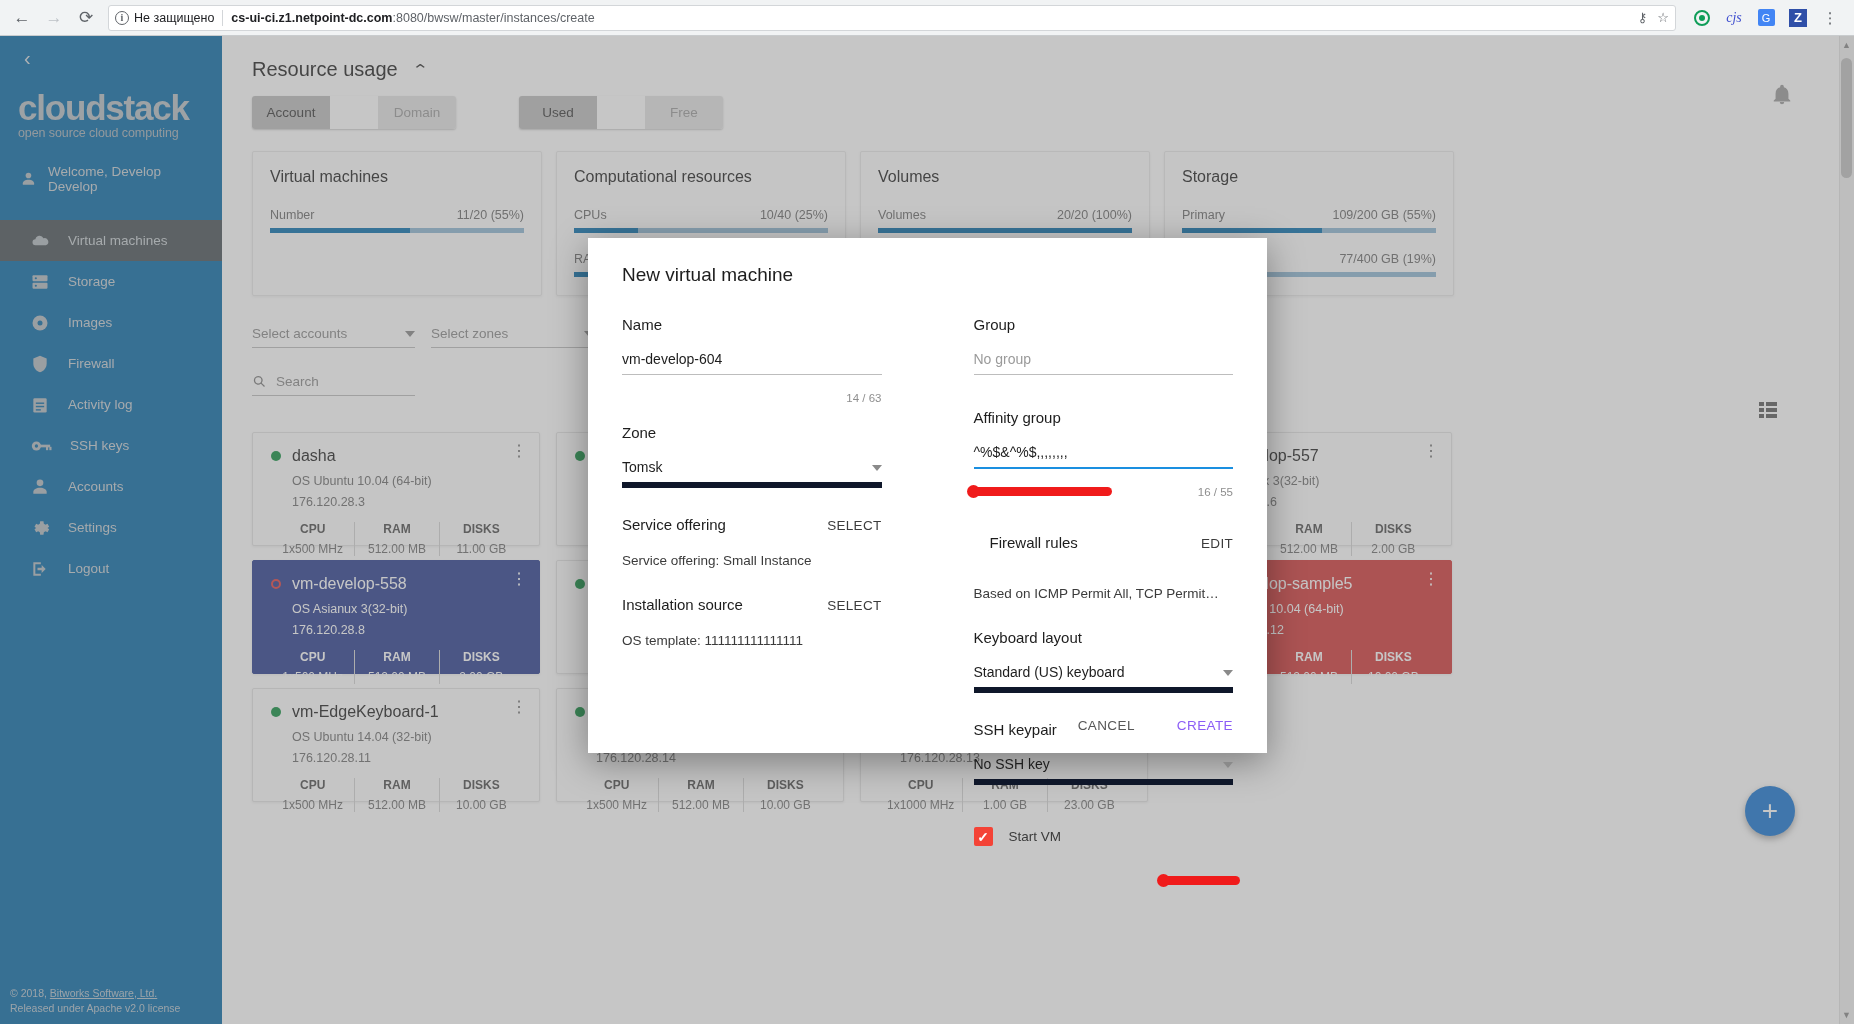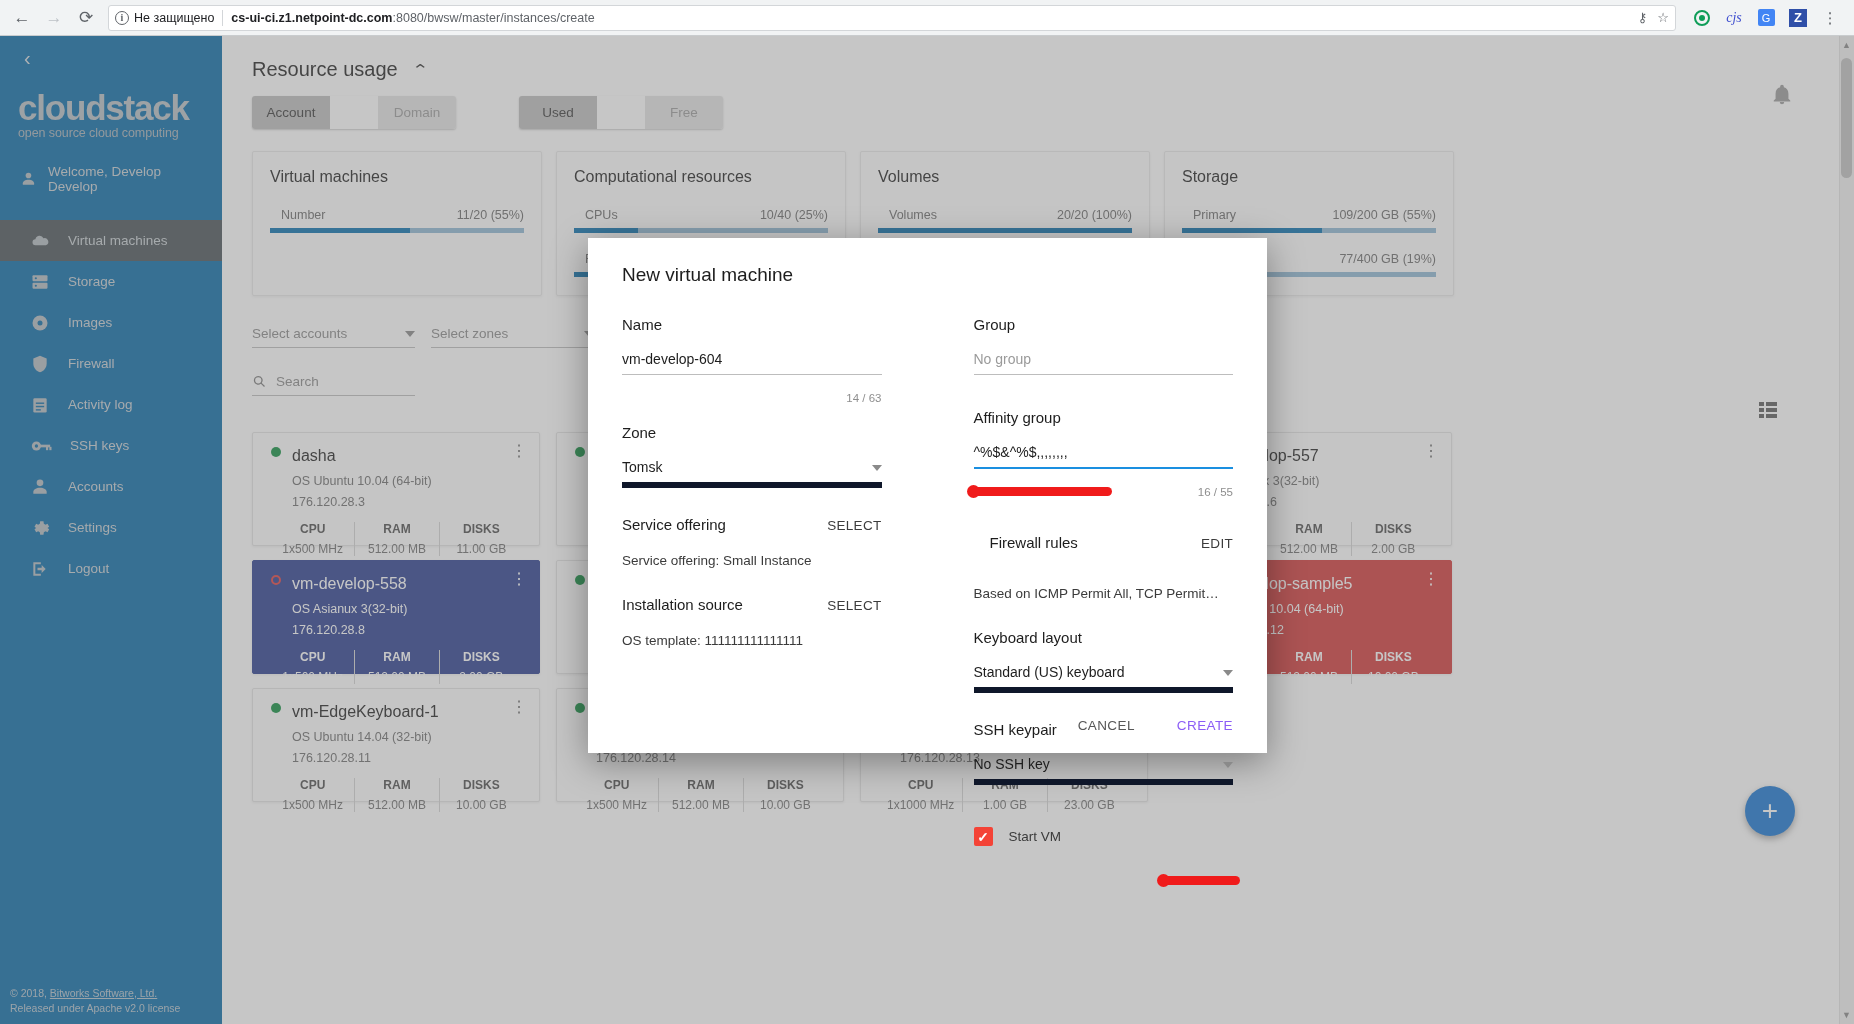--- a/index.html
+++ b/index.html
@@ -146,21 +146,21 @@
   .seg div.on { background: #bdbdbd; color: #3a3a3a; }
 
   
   #cards-row { display: flex; gap: 14px; margin: 22px 0 0 30px; }
   .res-card {
     width: 290px; background: #fdfdfd; border: 1px solid #e8e8e8;
     border-radius: 2px; padding: 16px 17px 18px 17px;
     box-shadow: 0 1px 3px rgba(0,0,0,.07);
   }
   .res-card h3 { font-size: 16px; font-weight: normal; color: #222; margin-bottom: 22px; }
-  .metric-row { display: flex; justify-content: space-between; font-size: 12.5px; color: #6b6b6b; margin-bottom: 6px; margin-left: 11px; }
+  .metric-row { display: flex; justify-content: space-between; font-size: 12.5px; color: #6b6b6b; margin-bottom: 6px; }
   .bar { height: 5px; background: #8fb9d4; border-radius: 0; position: relative; margin-bottom: 19px; }
   .bar > i { position: absolute; left: 0; top: 0; height: 5px; background: #0a71ae; display: block; }
   .bar:last-child { margin-bottom: 0; }
 
   
   #filter-row { display: flex; gap: 16px; margin: 30px 0 0 30px; align-items: flex-end; }
   .select-field {
     width: 163px; border-bottom: 1px solid #bdbdbd;
     display: flex; justify-content: space-between; align-items: flex-end;
     padding-bottom: 6px; font-size: 13.5px; color: #8a8a8a;
@@ -183,21 +183,21 @@
   .vm-card {
     border: 1px solid #e4e4e4; border-radius: 2px;
     background: #fdfdfd; padding: 14px 16px 14px 18px;
     box-shadow: 0 1px 3px rgba(0,0,0,.08);
     position: relative; height: 114px;
   }
   .vm-card.sel-blue { background: #2b3f8f; border-color: #2b3f8f; }
   .vm-card.sel-green { background: #4b9b4b; border-color: #4b9b4b; }
   .vm-card.sel-red { background: #d33a3a; border-color: #d33a3a; }
   .vm-card.sel-blue *, .vm-card.sel-green *, .vm-card.sel-red * { color: #ffffff !important; }
-  .vm-head { display: flex; gap: 11px; }
+  .vm-head { display: flex; align-items: center; gap: 11px; }
   .state-dot { width: 10px; height: 10px; border-radius: 50%; flex: 0 0 auto; }
   .st-running { background: #119040; }
   .st-stopped { background: #d22d2d; }
   .st-ring { background: transparent; border: 2.5px solid #d22d2d; }
   .st-ring-w { background: transparent; border: 2.5px solid #ffffff; }
   .vm-name { font-size: 16px; color: #222; }
   .kebab { position: absolute; right: 12px; top: 13px; color: #6d6d6d; font-size: 16px; line-height: .62; letter-spacing: 0; }
   .vm-os { font-size: 12.5px; color: #6e6e6e; margin: 9px 0 0 21px; }
   .vm-ip { font-size: 12.5px; color: #6e6e6e; margin: 7px 0 0 21px; }
   .vm-specs { display: flex; margin-top: 13px; }

